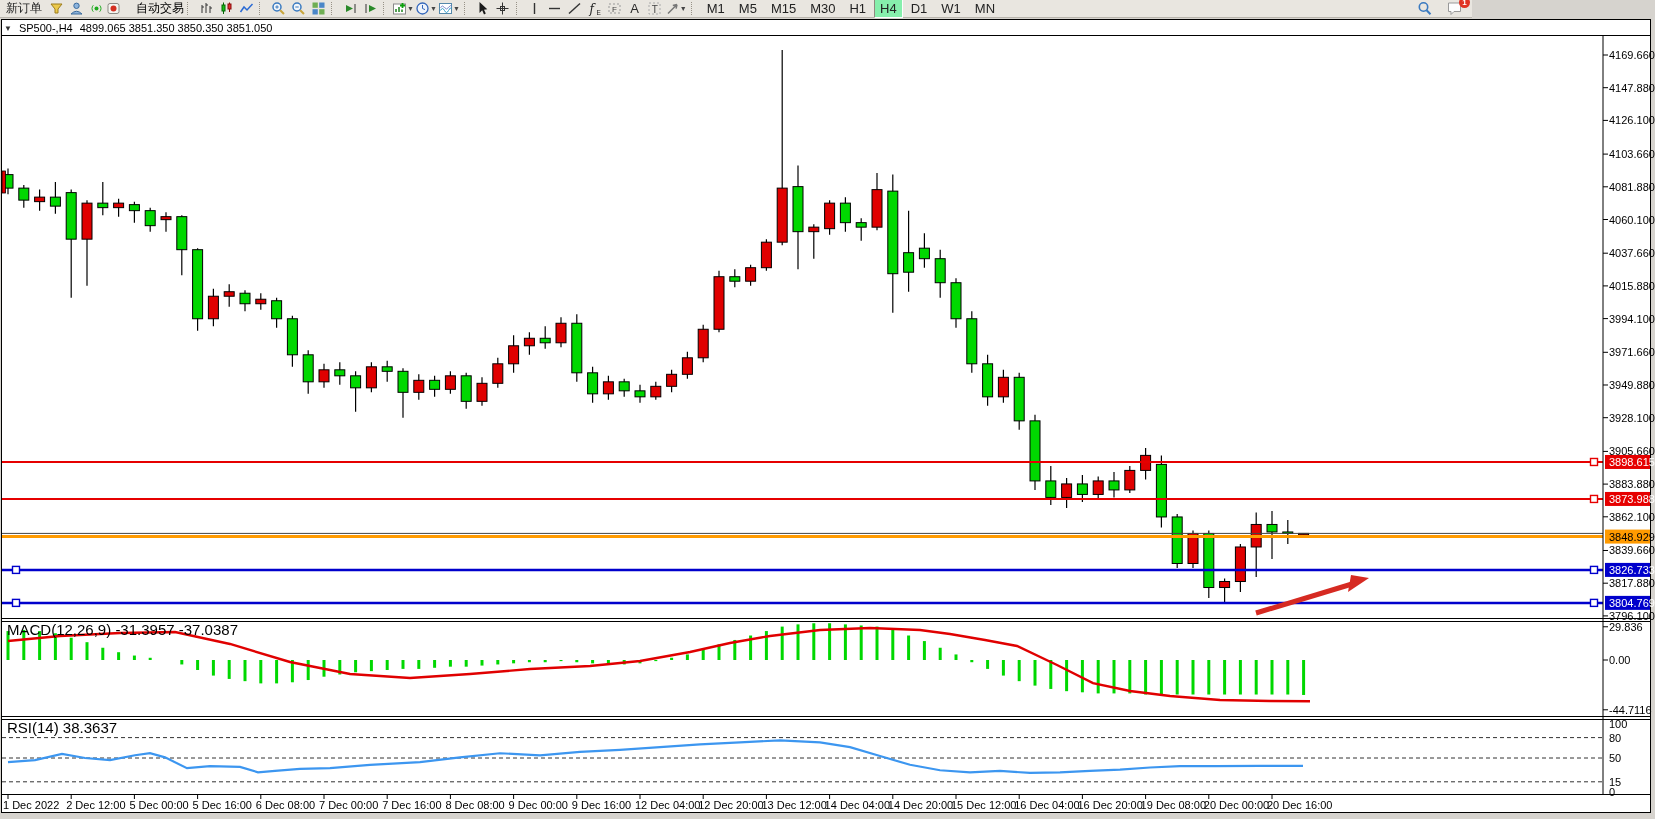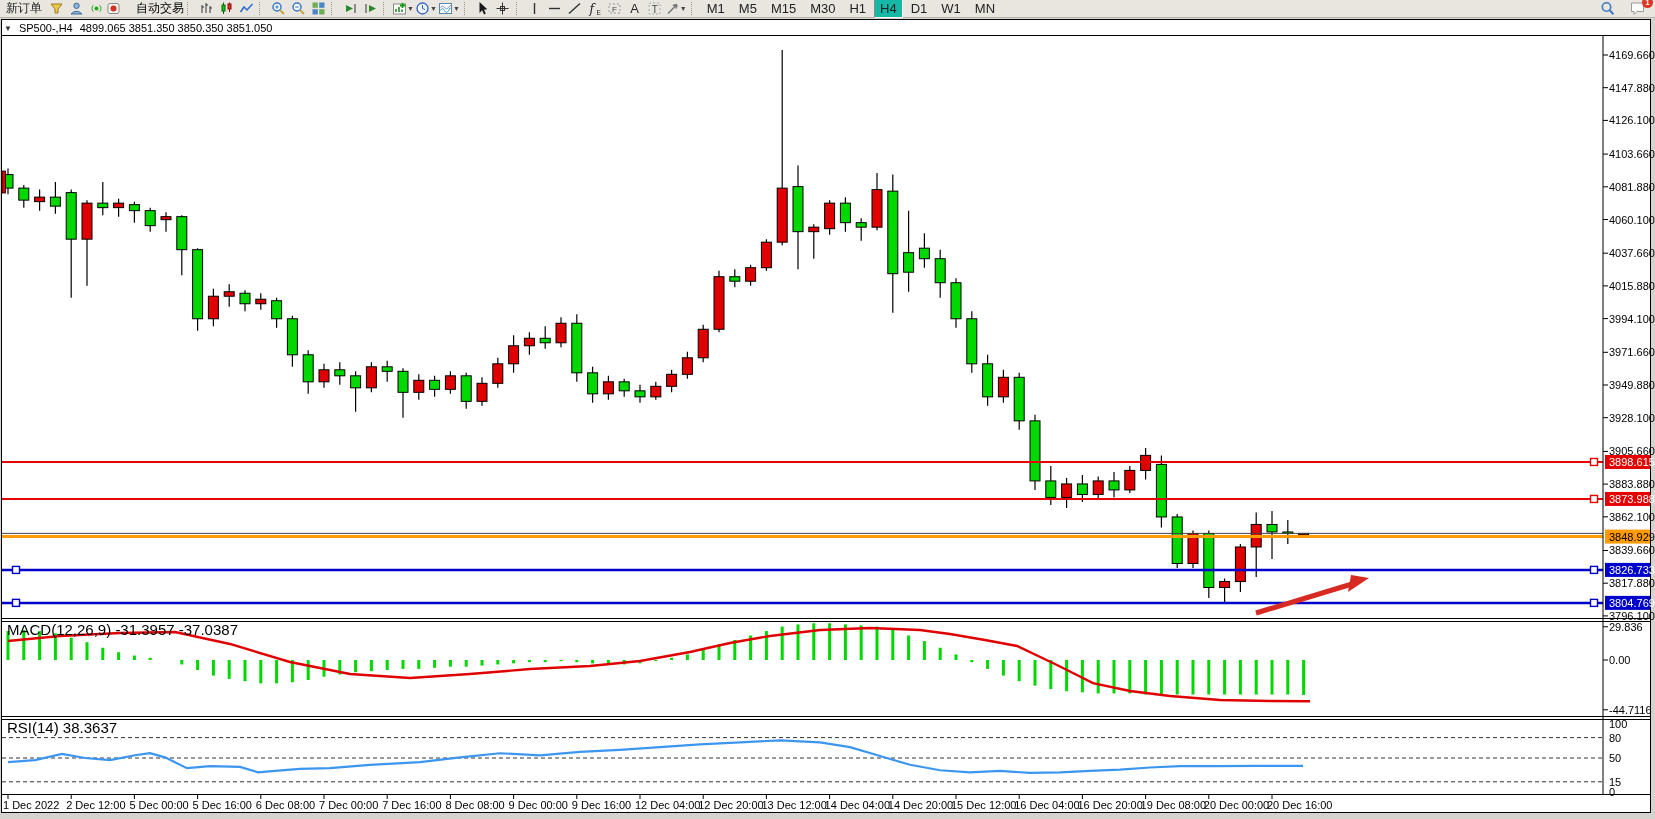--- a/index.html
+++ b/index.html
@@ -1,25 +1,25 @@
 <!DOCTYPE html>
 <html><head>
 <meta charset="utf-8">
 <style>
   html,body{margin:0;padding:0;width:1655px;height:819px;background:#d6d3ce;
     font-family:"Liberation Sans",sans-serif;overflow:hidden;position:relative}
-  #toolbar{position:absolute;left:0;top:0;width:1655px;height:18px;background:#e9e6e0;
+  #toolbar{position:absolute;left:0;top:0;width:1472px;height:18px;background:#e9e6e0;
     border-bottom:1px solid #b9b5ad;display:flex;align-items:center;padding-left:2px;box-sizing:border-box;z-index:5}
   .tbtn{height:16px;min-width:20px;display:flex;align-items:center;justify-content:center;cursor:default}
   .tbtn.text{font-size:12px;color:#222;padding:0 4px;white-space:nowrap}
   .tbtn svg{display:block}
   .sep{width:4px;height:13px;border-left:1px dotted #979287;margin:0 4px 0 3px}
   .caret{font-size:7px;color:#444;margin:0 1px 0 0}
   .tf{font-size:13px;color:#222;padding:1px 5px;margin:0 1px;border:1px solid transparent}
-  .tf.active{background:#14b8a6;border:1px solid #8f8a80;border-right-color:#fdfdfd;border-bottom-color:#fdfdfd}
+  .tf.active{background:#86efac;border:1px solid #8f8a80;border-right-color:#fdfdfd;border-bottom-color:#fdfdfd}
   .tright{margin-left:auto;display:flex;align-items:center;gap:10px;margin-right:8px}
   .chatwrap{position:relative}
   .badge{position:absolute;top:-4px;right:-6px;width:11px;height:11px;border-radius:50%;
     background:#e03323;color:#fff;font-size:8px;line-height:11px;text-align:center;font-weight:bold}
   #title-bar{position:absolute;left:4px;top:21px;height:14px;display:flex;align-items:center;
     font-size:11px;color:#000;z-index:4;gap:7px;white-space:pre}
   #title-bar .arr{font-size:8px;color:#333}
   .indlabel{position:absolute;font-size:15px;color:#000;z-index:4;white-space:pre}
   #macd-label{left:7px;top:621px}
   #rsi-label{left:7px;top:719px}

